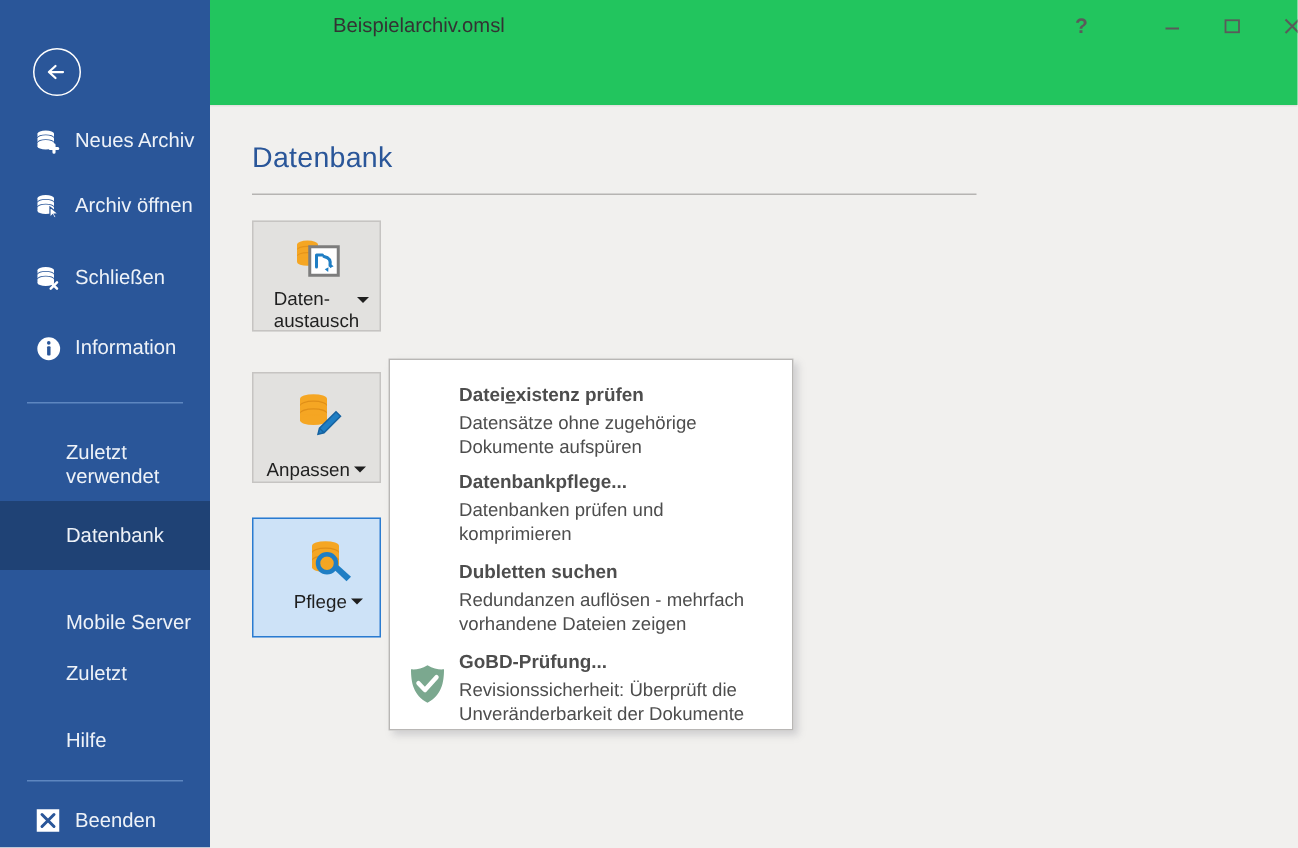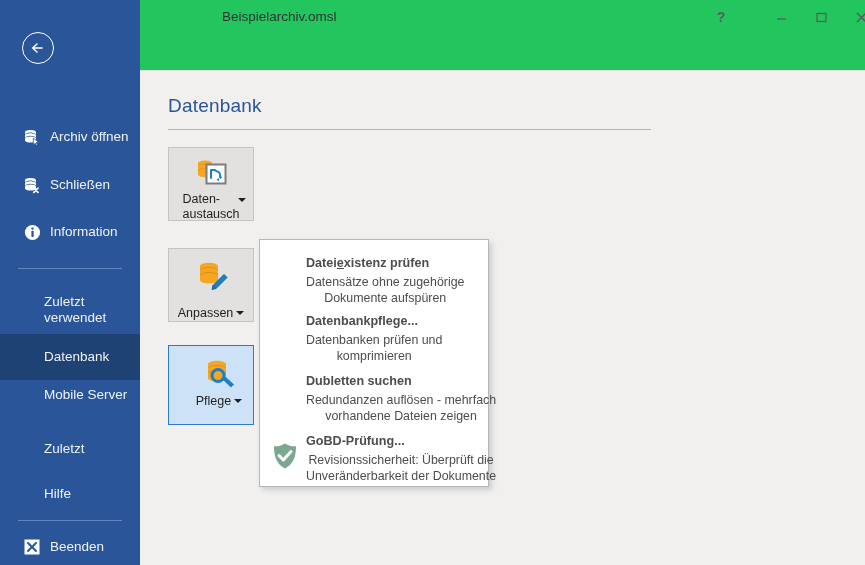--- a/index.html
+++ b/index.html
@@ -184,26 +184,25 @@
   }
 
   #btn-datenaustausch { top: 147px; height: 74px; }
   #btn-anpassen       { top: 248px; height: 74px; gap: 12px; }
   #btn-pflege         { top: 345px; height: 80px; padding-left: 16px; }
 
   
   #dropdown {
     position: absolute;
     left: 259px; top: 239px;
-    width: 230px; height: 248px;
+    width: 270px; height: 248px;
     background: #ffffff;
     border: 1px solid #b9b7b5;
     box-sizing: border-box;
     box-shadow: 3px 3px 5px rgba(120,120,130,0.28);
-    text-align: center;
   }
   .menu-item {
     position: absolute;
     left: 0;
     width: 268px;
     cursor: pointer;
     box-sizing: border-box;
   }
   .mi-icon {
     position: absolute;
@@ -235,20 +234,37 @@
 <div id="app">
 
   <div id="sidebar">
 
     <div id="back-btn">
       <svg width="30" height="30" viewBox="0 0 30 30">
         <path d="M19 15 H10 M14 11 L9.6 15 L14 19" stroke="#ffffff" stroke-width="1.5" fill="none" stroke-linecap="round" stroke-linejoin="round"></path>
       </svg>
     </div>
 
+    <div class="nav-item" style="top:74px">
+      <span class="nav-ico">
+        <svg width="18" height="18" viewBox="0 0 18 18">
+          <ellipse cx="7.5" cy="4" rx="5.5" ry="2" fill="#ffffff"></ellipse>
+          <rect x="2" y="4" width="11" height="2.4" fill="#ffffff"></rect>
+          <ellipse cx="7.5" cy="6.6" rx="5.5" ry="2" fill="#2a5699"></ellipse>
+          <ellipse cx="7.5" cy="7.2" rx="5.5" ry="2" fill="#ffffff"></ellipse>
+          <rect x="2" y="7.2" width="11" height="2.4" fill="#ffffff"></rect>
+          <ellipse cx="7.5" cy="9.8" rx="5.5" ry="2" fill="#2a5699"></ellipse>
+          <ellipse cx="7.5" cy="10.4" rx="5.5" ry="2" fill="#ffffff"></ellipse>
+          <rect x="2" y="10.4" width="11" height="2.2" fill="#ffffff"></rect>
+          <ellipse cx="7.5" cy="12.6" rx="5.5" ry="2" fill="#ffffff"></ellipse>
+          <path d="M13 11.5 v5 M10.5 14 h5" stroke="#ffffff" stroke-width="2.1" stroke-linecap="round"></path>
+        </svg>
+      </span>
+      <span class="nav-lbl">Neues Archiv</span>
+    </div>
 
     <div class="nav-item" style="top:117px">
       <span class="nav-ico">
         <svg width="18" height="18" viewBox="0 0 18 18">
           <ellipse cx="7.5" cy="4" rx="5.5" ry="2" fill="#ffffff"></ellipse>
           <rect x="2" y="4" width="11" height="2.4" fill="#ffffff"></rect>
           <ellipse cx="7.5" cy="6.6" rx="5.5" ry="2" fill="#2a5699"></ellipse>
           <ellipse cx="7.5" cy="7.2" rx="5.5" ry="2" fill="#ffffff"></ellipse>
           <rect x="2" y="7.2" width="11" height="2.4" fill="#ffffff"></rect>
           <ellipse cx="7.5" cy="9.8" rx="5.5" ry="2" fill="#2a5699"></ellipse>
@@ -294,21 +310,21 @@
 
     <div class="nav-item textonly" style="top:286px;height:48px">
       <span class="nav-lbl">Zuletzt
 verwendet</span>
     </div>
 
     <div class="nav-item textonly selected" style="top:334px;height:46px">
       <span class="nav-lbl">Datenbank</span>
     </div>
 
-    <div class="nav-item textonly" style="top:372px;height:46px">
+    <div class="nav-item textonly" style="top:392px;height:46px">
       <span class="nav-lbl">Mobile Server</span>
     </div>
 
     <div class="nav-item textonly" style="top:426px;height:46px">
       <span class="nav-lbl">Zuletzt</span>
     </div>
 
     <div class="nav-item textonly" style="top:472px;height:44px">
       <span class="nav-lbl">Hilfe</span>
     </div>

